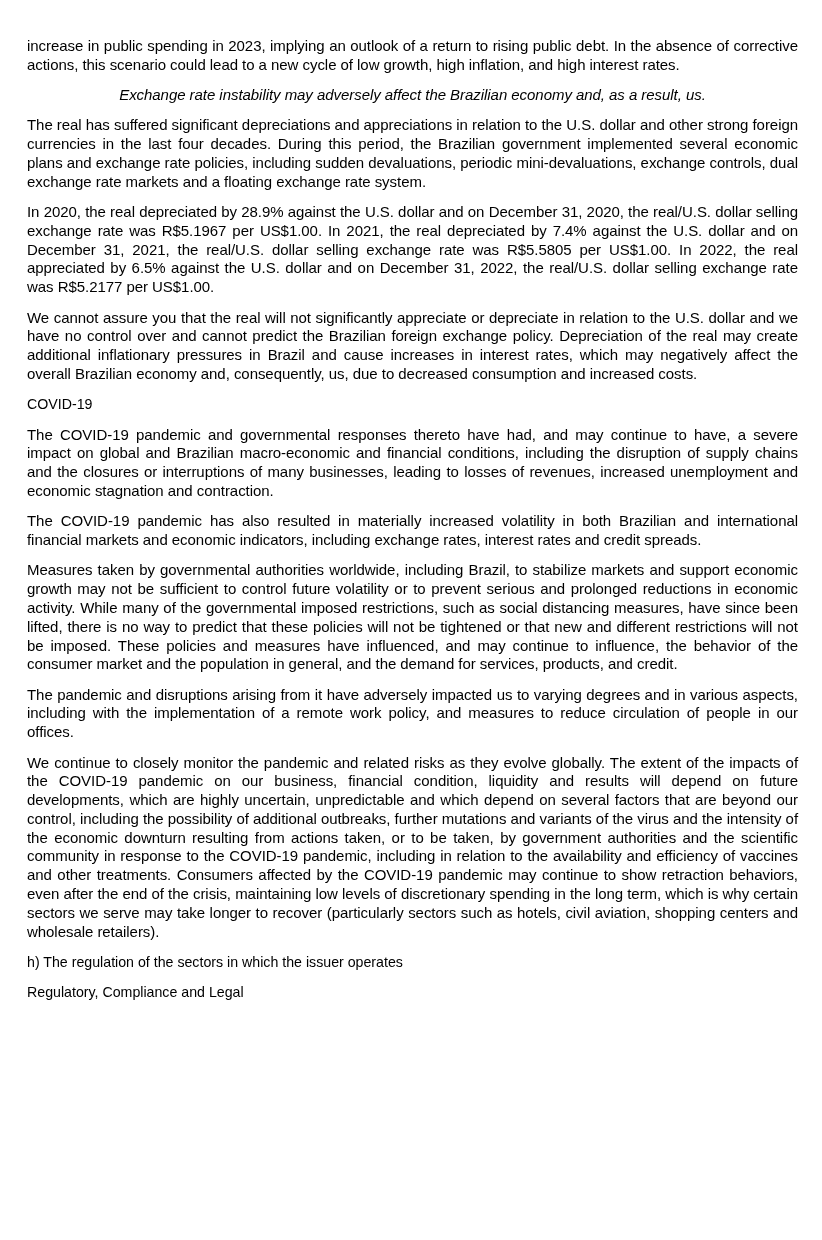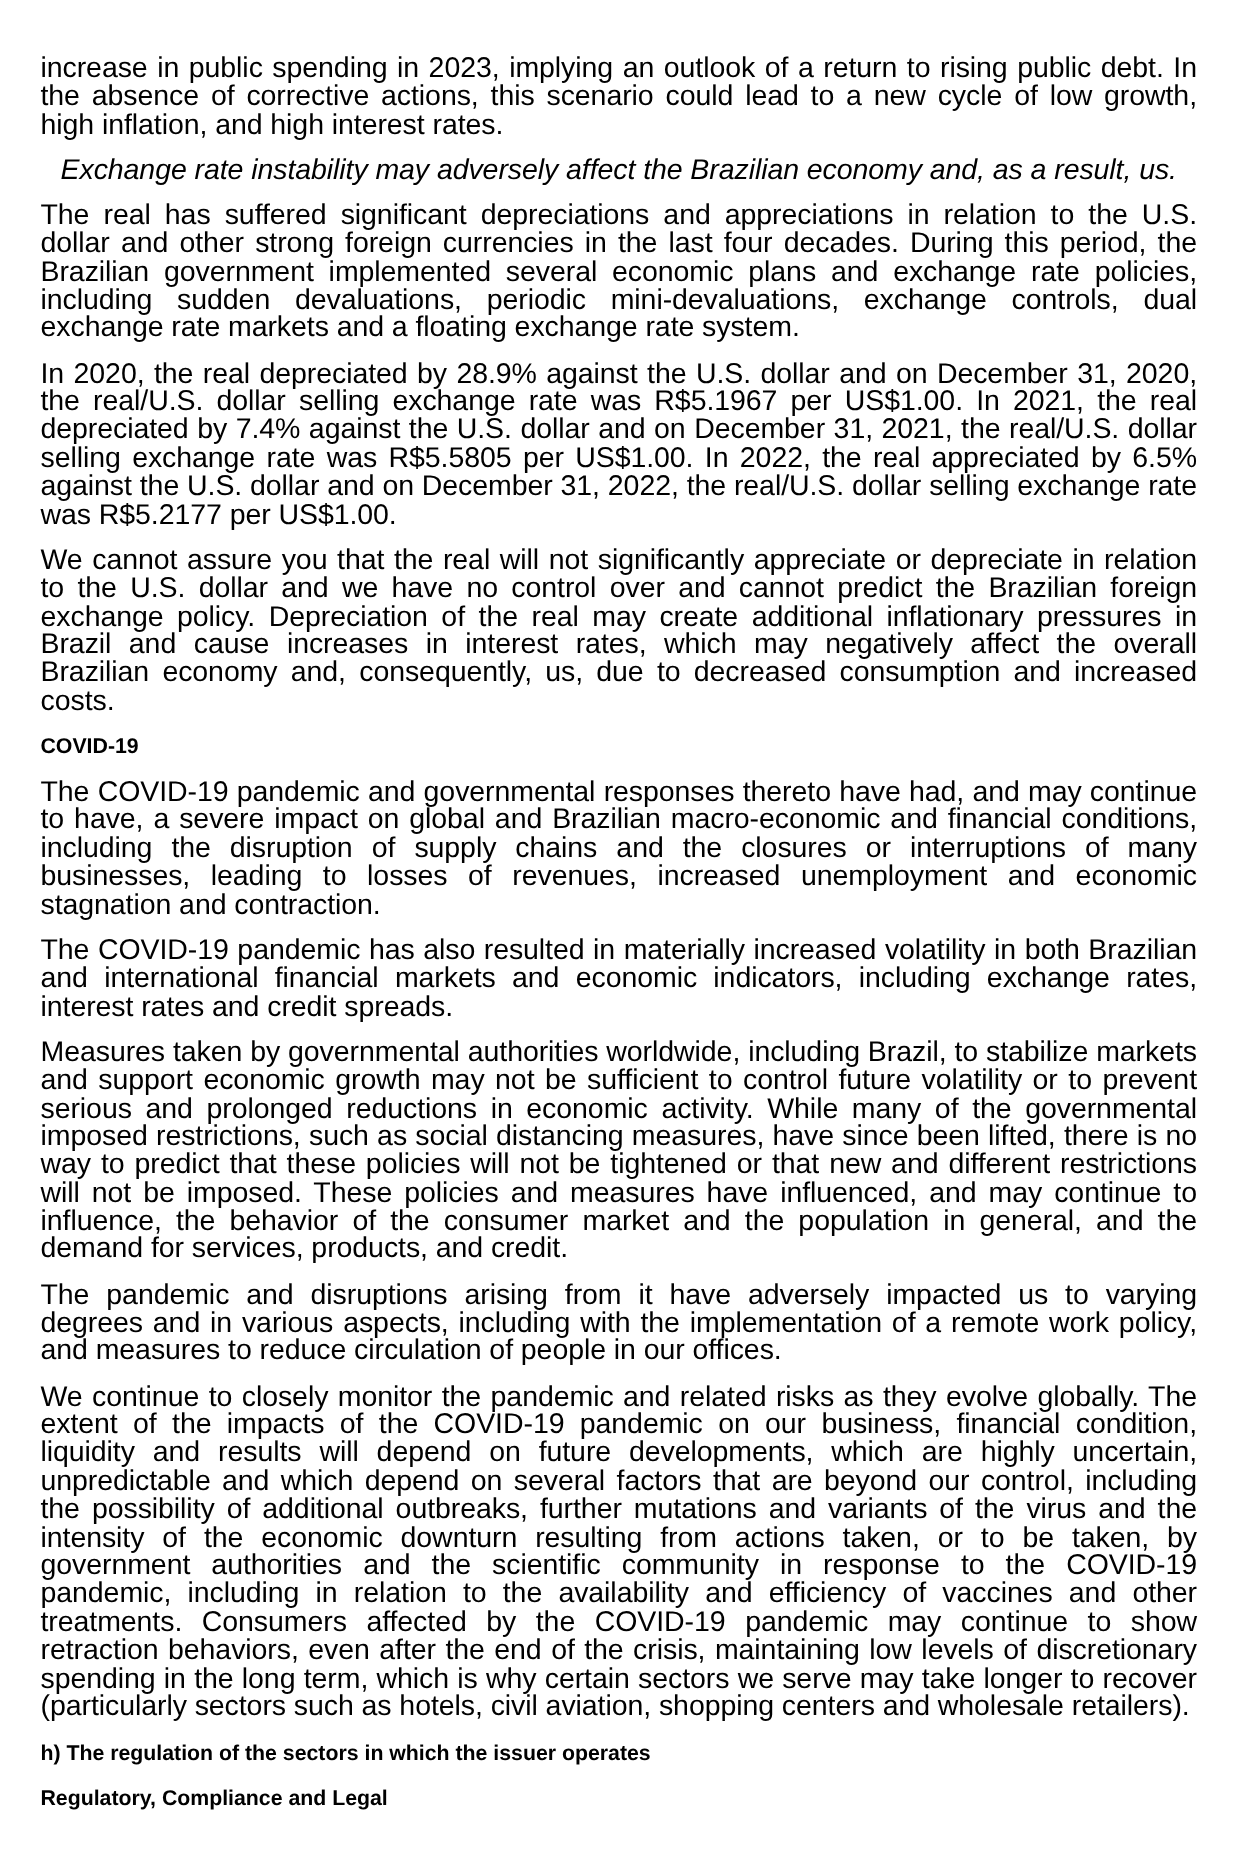--- a/index.html
+++ b/index.html
@@ -15,34 +15,34 @@
       font-family: "Liberation Sans", sans-serif;
       color: #000000;
     }
     .page {
       position: absolute;
       left: 27px;
       top: 37px;
       width: 771px;
     }
     .para {
-      font-size: 19px;
+      font-size: 15px;
       line-height: 18.8px;
       text-align: justify;
       margin: 0 0 11.5px 0;
       letter-spacing: -0.05px;
     }
     .para.italic {
       font-style: italic;
       text-align: center;
     }
     .heading {
       font-size: 14.2px;
       line-height: 18.8px;
-      font-weight: bold;
+      font-weight: normal;
       margin: 0 0 11.5px 0;
     }
     .page-number {
       position: absolute;
       left: 738px;
       top: 1258px;
       font-size: 12.5px;
       line-height: 16px;
     }
   </style>

